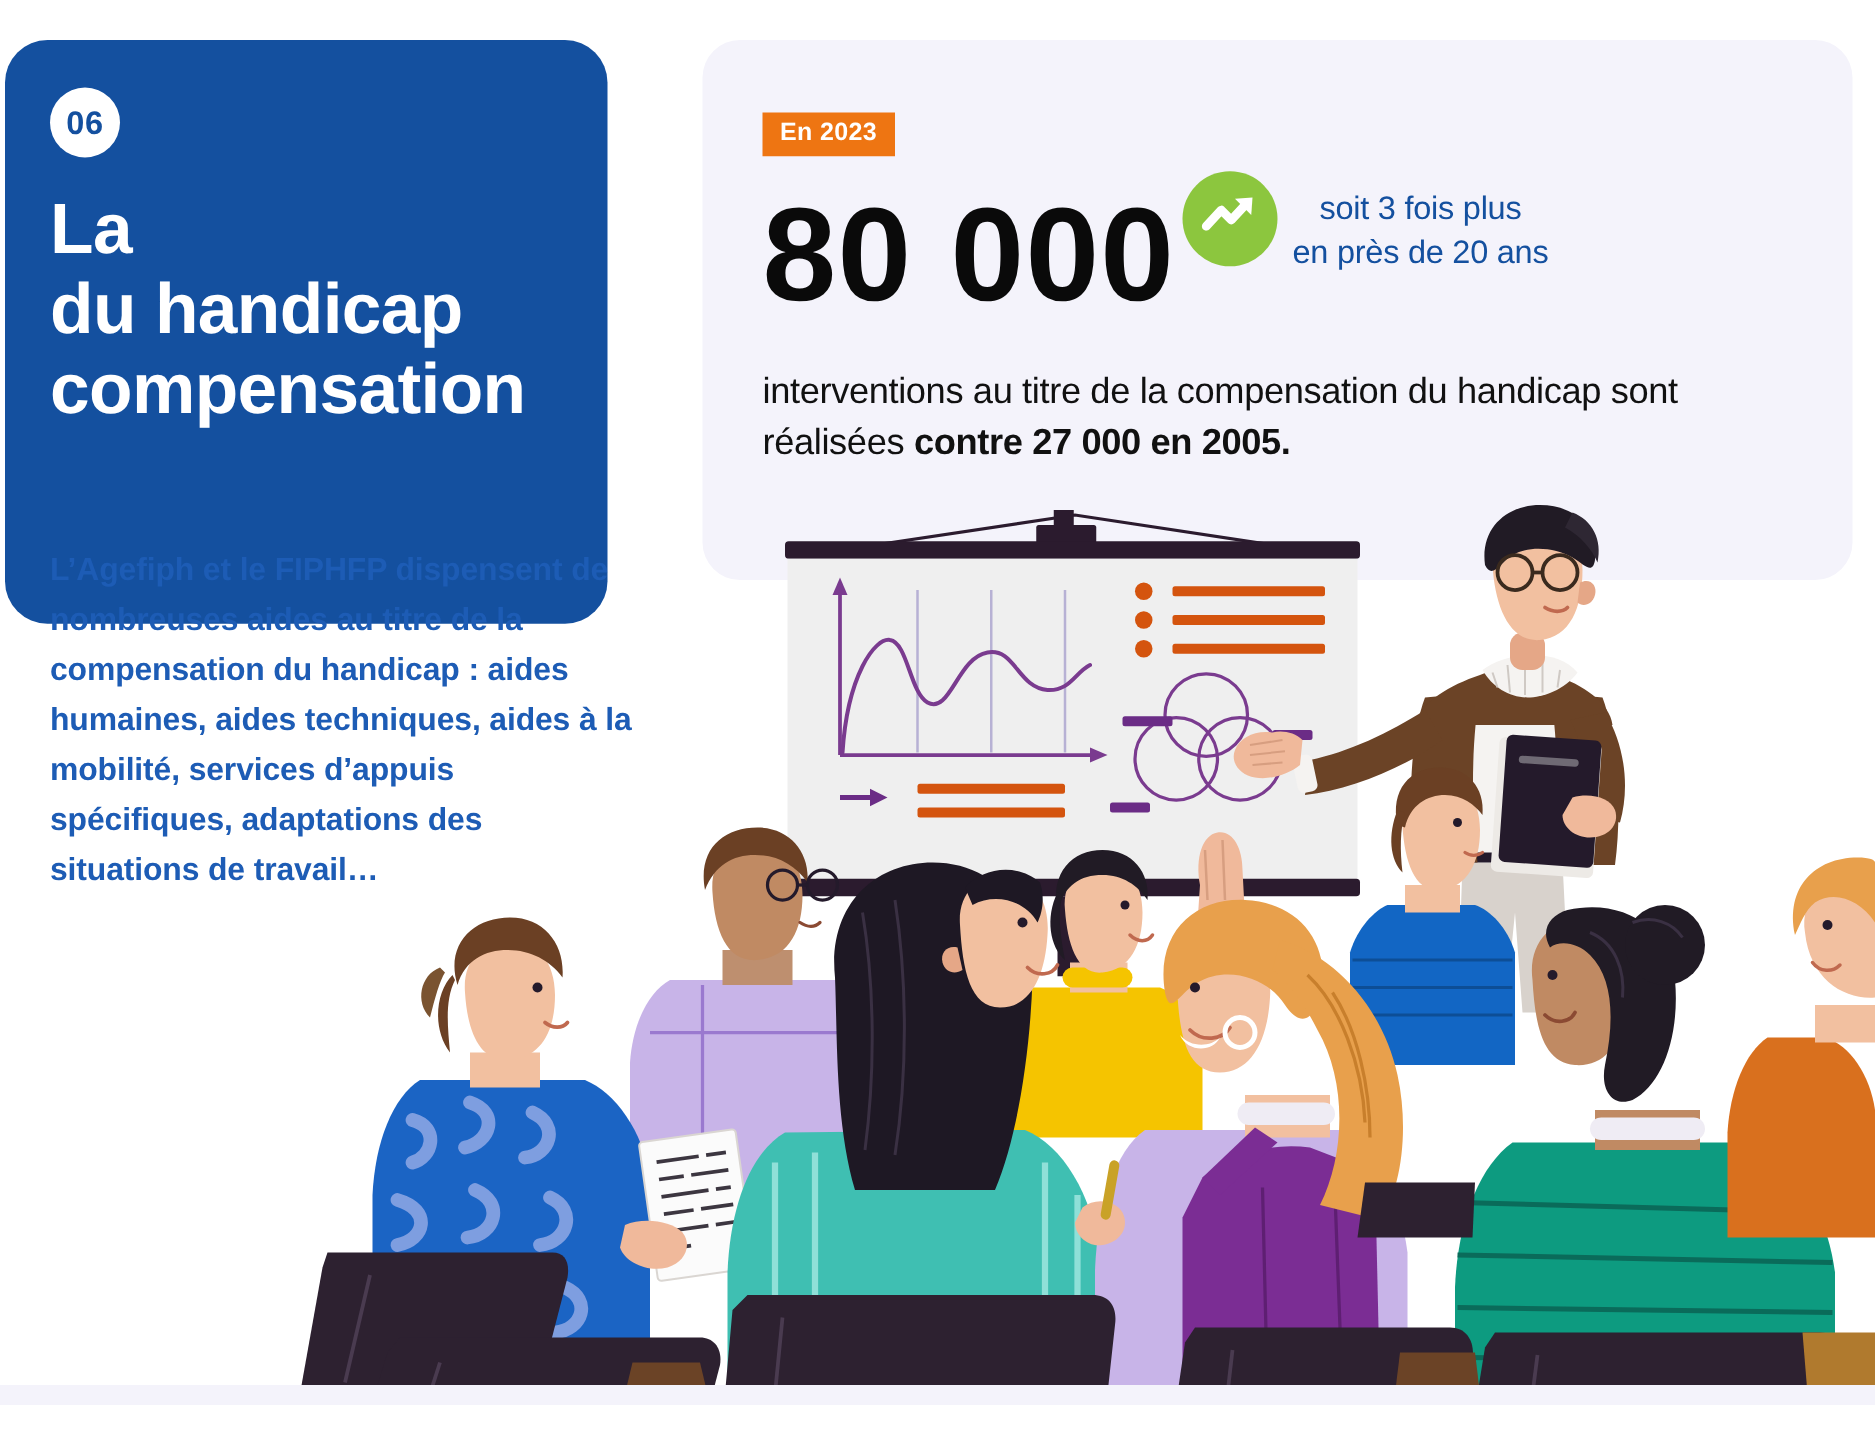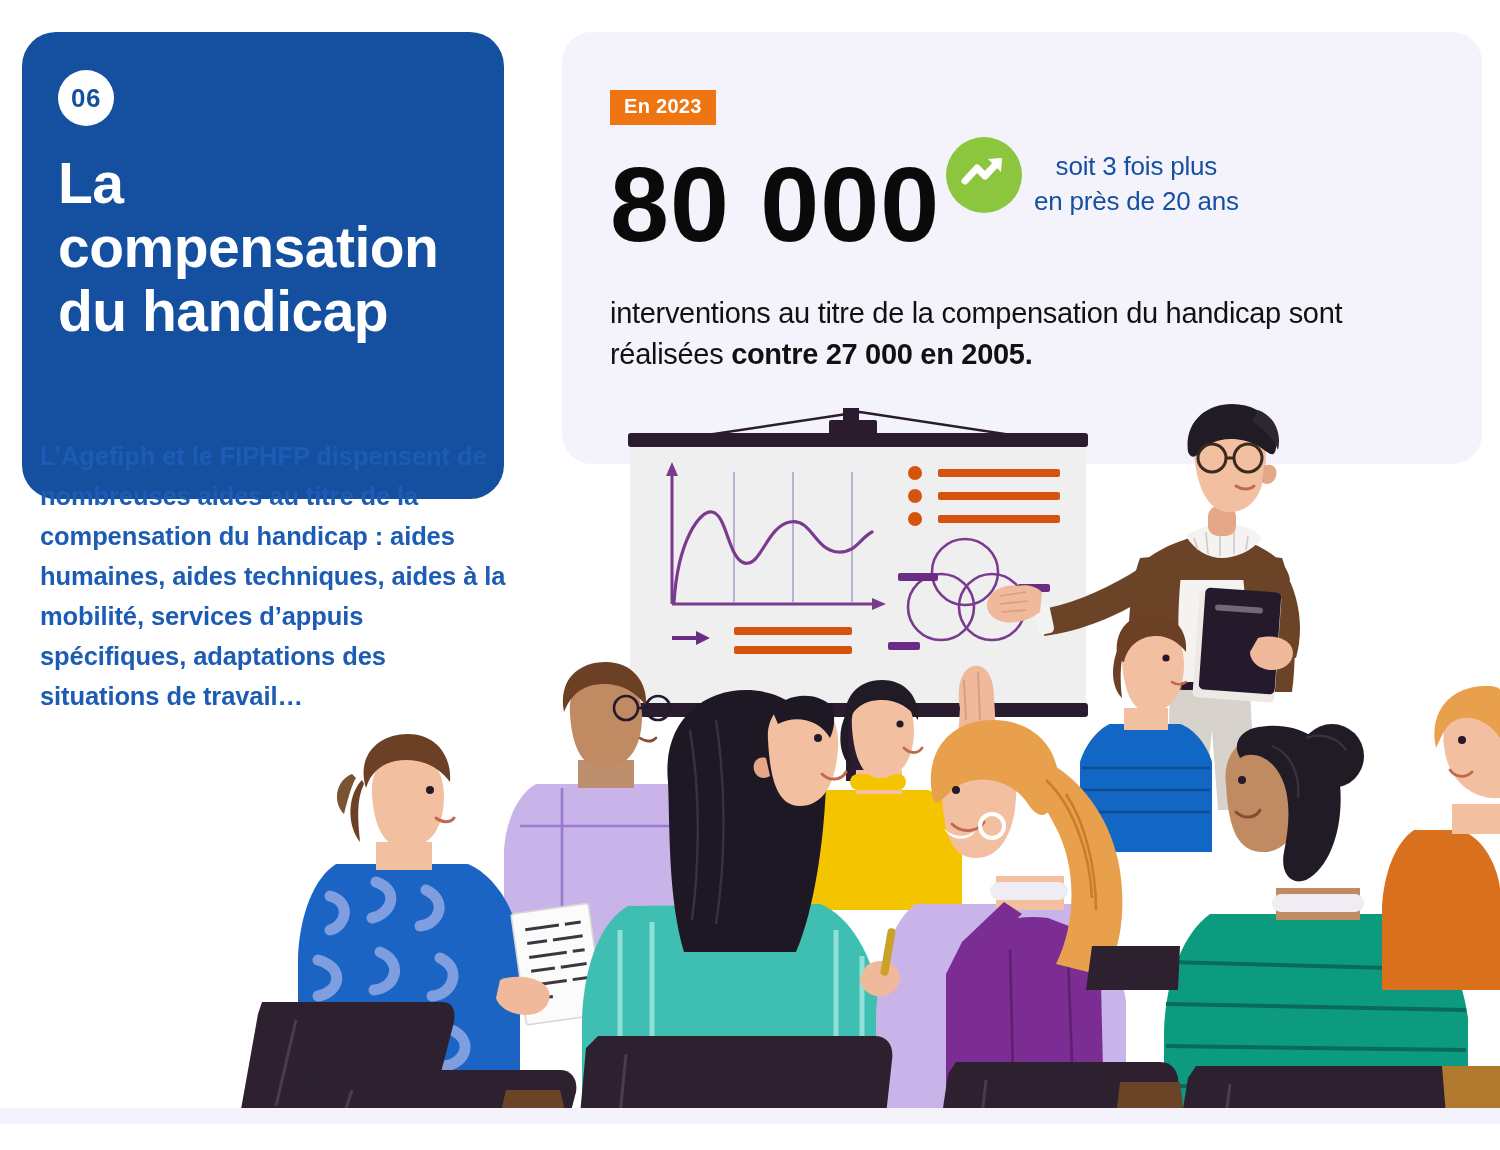--- a/index.html
+++ b/index.html
@@ -12,21 +12,21 @@
     height: 1150px;
     position: relative;
     overflow: hidden;
     font-family: "Liberation Sans", sans-serif;
     -webkit-font-smoothing: antialiased;
   }
 
   
   .number-card {
     position: absolute;
-    left: 22px;
+    left: 4px;
     top: 32px;
     width: 482px;
     height: 467px;
     background: #14509F;
     border-radius: 34px;
     box-sizing: border-box;
     padding: 38px 36px 30px 36px;
   }
   .badge-circle {
     width: 56px;
@@ -147,22 +147,22 @@
     background: #F4F3FB;
   }
 </style>
 </head>
 <body>
 
 <div class="number-card">
   <div class="badge-circle">06</div>
   <div class="card-title">
     <div>La</div>
+    <div>du handicap</div>
     <div>compensation</div>
-    <div>du handicap</div>
   </div>
 </div>
 
 <div class="left-body">L’Agefiph et le FIPHFP dispensent de nombreuses aides au titre de la compensation du handicap : aides humaines, aides techniques, aides à la mobilité, services d’appuis spécifiques, adaptations des situations de travail…</div>
 
 <div class="stat-panel">
   <div class="year-badge">En 2023</div>
 
   <div class="big-row">
     <div class="big-number">80 000</div>

